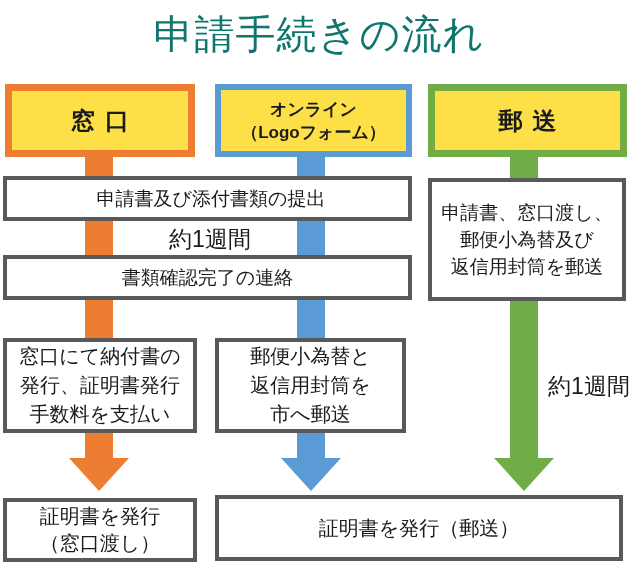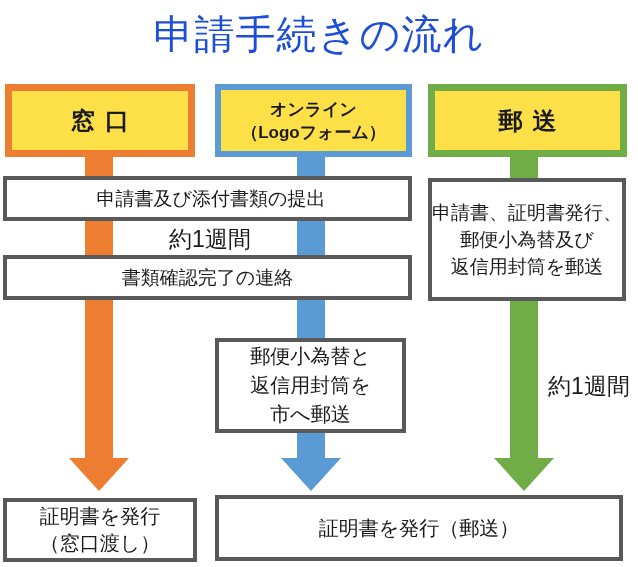--- a/index.html
+++ b/index.html
@@ -18,21 +18,21 @@
   }
   .page-title {
     position: absolute;
     top: 6px;
     left: 0;
     width: 100%;
     text-align: center;
     font-size: 40px;
     line-height: 56px;
     font-weight: 400;
-    color: #1d4ed8;
+    color: #0f766e;
     letter-spacing: 1px;
     z-index: 3;
   }
   
   .hdr {
     position: absolute;
     top: 84px;
     height: 73px;
     box-sizing: border-box;
     background: #fde047;
@@ -134,25 +134,30 @@
 
   <div class="step step-submit" style="border-color: rgb(89, 89, 89); padding-left: 7px;">
     <span>申請書及び添付書類の提出</span>
   </div>
 
   <div class="step step-confirm" style="border-color: rgb(89, 89, 89);">
     <span>書類確認完了の連絡</span>
   </div>
 
   <div class="step step-mail-docs" style="border-color: rgb(89, 89, 89);">
-    <span>申請書、証明書発行、</span>
+    <span>申請書、窓口渡し、</span>
     <span>郵便小為替及び</span>
     <span>返信用封筒を郵送</span>
   </div>
 
+  <div class="step step-counter-pay" style="border-color: rgb(89, 89, 89);">
+    <span>窓口にて納付書の</span>
+    <span>発行、証明書発行</span>
+    <span>手数料を支払い</span>
+  </div>
 
   <div class="step step-online-send" style="border-color: rgb(89, 89, 89);">
     <span>郵便小為替と</span>
     <span>返信用封筒を</span>
     <span>市へ郵送</span>
   </div>
 
   <div class="step step-issue-counter" style="border-color: rgb(89, 89, 89);">
     <span>証明書を発行</span>
     <span>（窓口渡し）</span>

